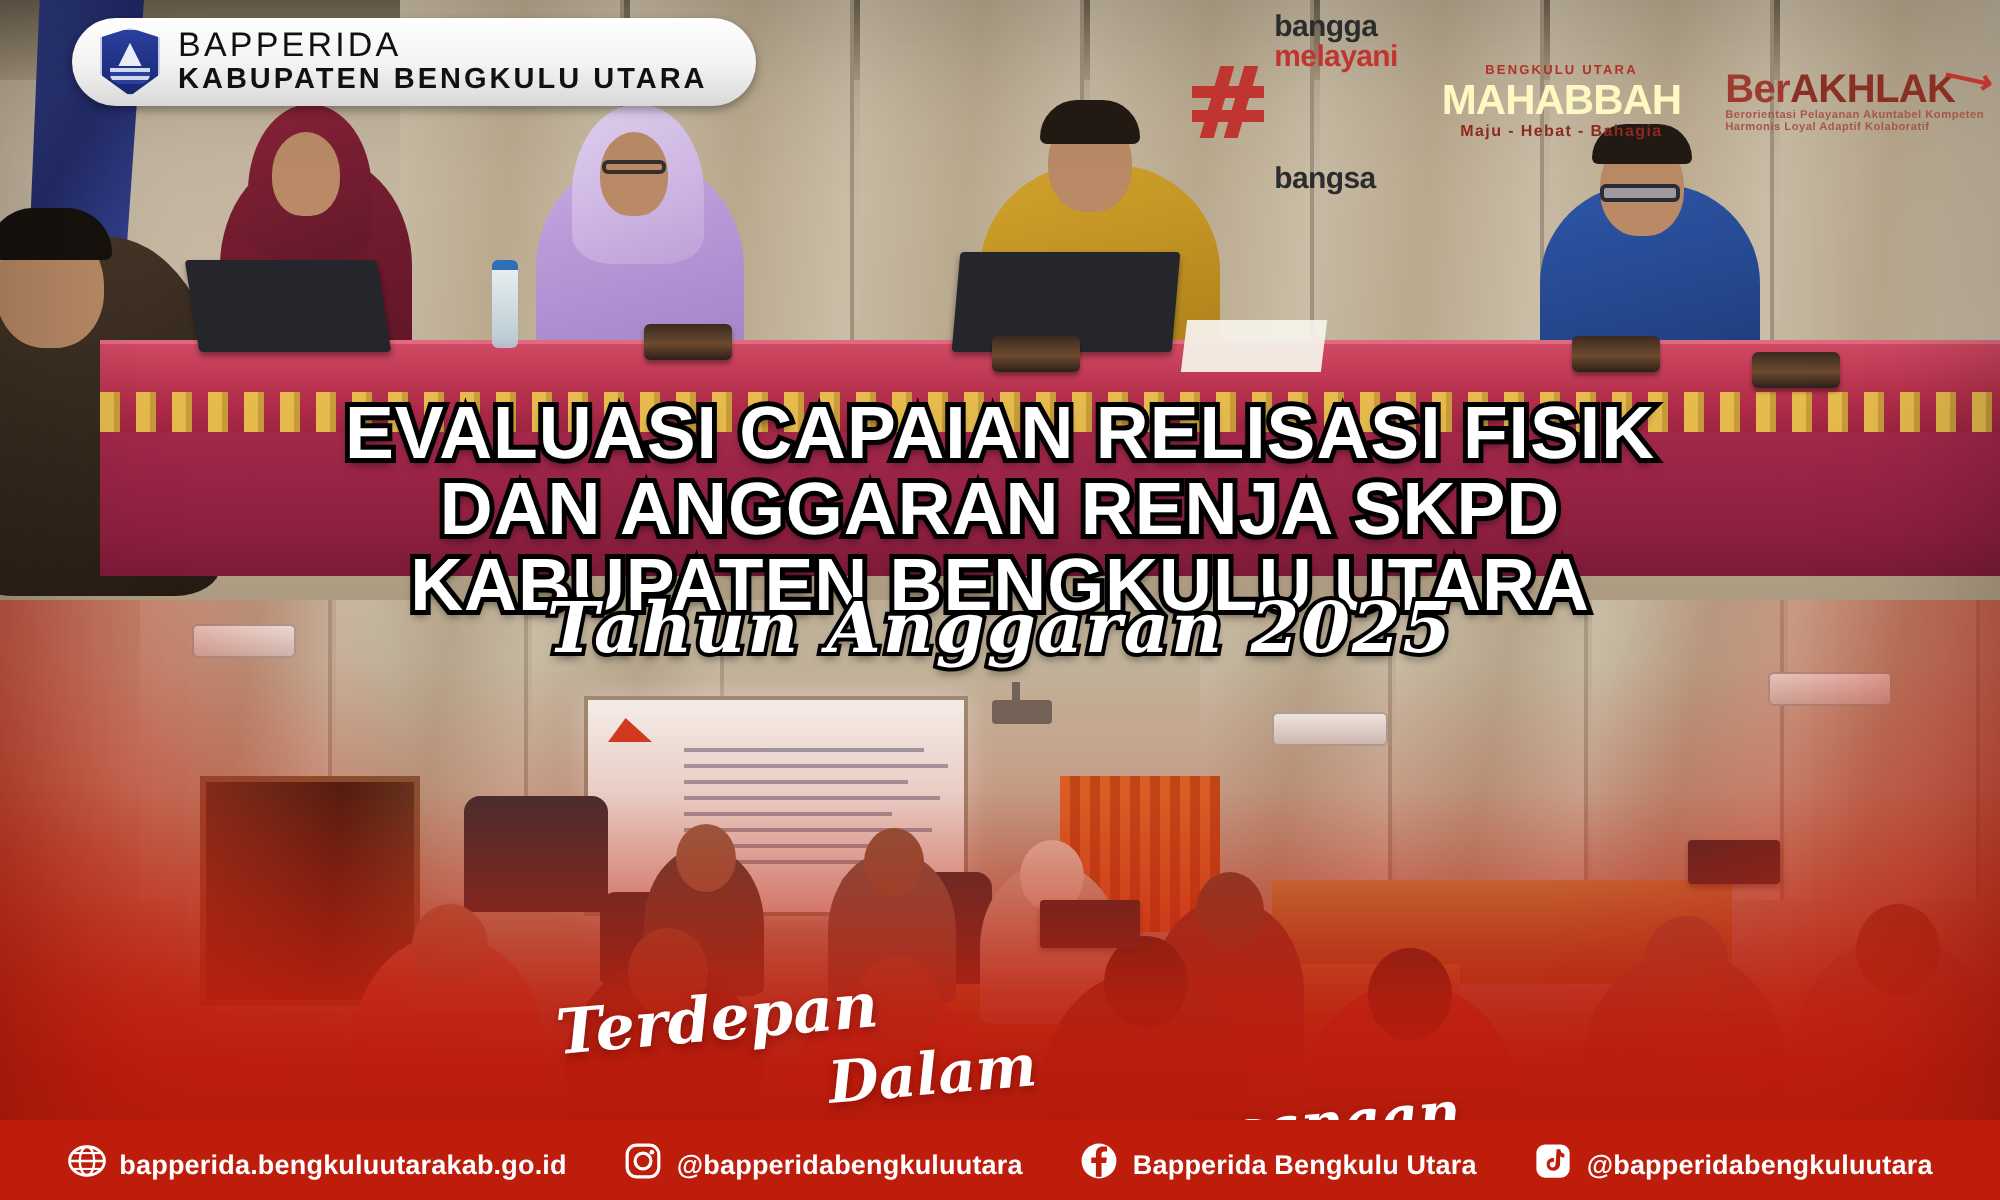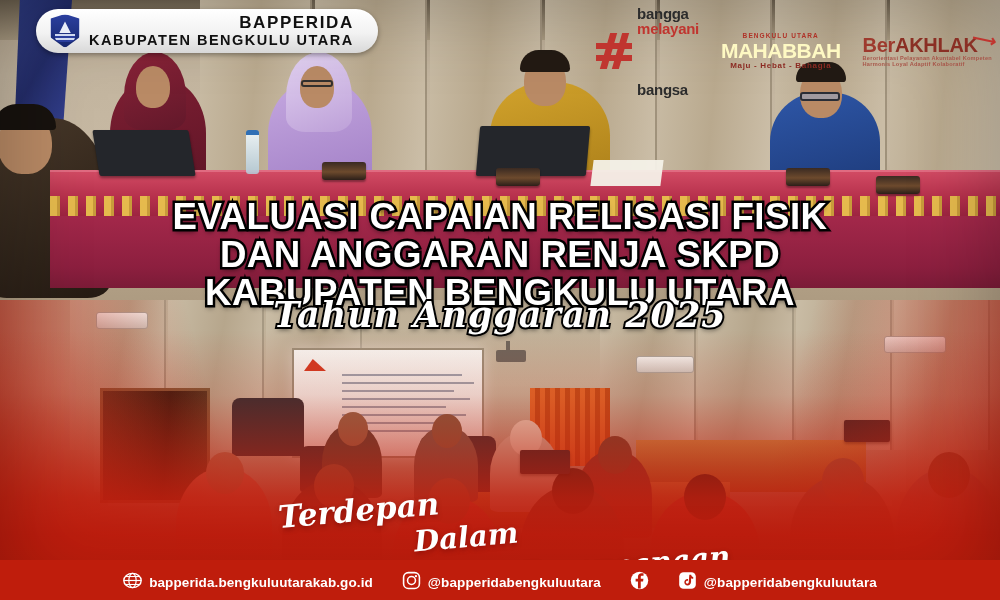--- a/index.html
+++ b/index.html
@@ -102,21 +102,21 @@
   .crest{width:30px;height:34px;position:relative;flex:0 0 auto;
     background:linear-gradient(180deg,#2b3f9e,#17276e);
     clip-path:polygon(50% 0,100% 14%,100% 68%,50% 100%,0 68%,0 14%);
     border:1px solid #c9cfe8;}
   .crest:before{content:"";position:absolute;left:50%;top:20%;width:12px;height:12px;
     transform:translateX(-50%);background:#e9edf8;
     clip-path:polygon(50% 0,100% 100%,0 100%);}
   .crest:after{content:"";position:absolute;left:4px;bottom:5px;right:4px;height:8px;
     background:repeating-linear-gradient(180deg,#cfd8ef 0 2px,#2b3f9e 2px 4px);border-radius:0 0 5px 5px;}
   .hb-text{line-height:1.12;}
-  .hb-text .l1{font-size:17px;font-weight:700;letter-spacing:1.6px;color:#111;text-align:right;}
+  .hb-text .l1{font-size:17px;font-weight:400;letter-spacing:1.6px;color:#111;}
   .hb-text .l2{font-size:14.5px;font-weight:700;letter-spacing:1.5px;color:#111;}
 
   
   .logos{position:absolute;right:8px;top:6px;display:flex;align-items:center;gap:22px;}
   .logo-bmb{display:flex;align-items:center;gap:6px;}
   .hash{width:34px;height:34px;position:relative;}
   .hash i{position:absolute;background:#c0352f;}
   .hash i:nth-child(1){left:8px;top:-1px;width:7px;height:36px;transform:skewX(-16deg);}
   .hash i:nth-child(2){left:20px;top:-1px;width:7px;height:36px;transform:skewX(-16deg);}
   .hash i:nth-child(3){left:-1px;top:9px;width:36px;height:6px;}
@@ -379,20 +379,21 @@
       </svg>
       <span class="lbl">@bapperidabengkuluutara</span>
     </div>
     <span class="gap"></span>
 
     <div class="fitem">
       <svg class="ficon" viewBox="0 0 24 24">
         <circle cx="12" cy="12" r="11" fill="#fff"></circle>
         <path d="M13.6 22V13.2h2.9l.45-3.4h-3.35V7.6c0-1 .28-1.65 1.7-1.65h1.8V2.9c-.31-.04-1.4-.13-2.65-.13-2.62 0-4.4 1.6-4.4 4.53V9.8H7.1v3.4h2.95V22z" fill="#bf1d0c"></path>
       </svg>
+      <span class="lbl">Bapperida Bengkulu Utara</span>
     </div>
     <span class="gap"></span>
 
     <div class="fitem">
       <svg class="ficon" viewBox="0 0 24 24">
         <rect x="1.5" y="1.5" width="21" height="21" rx="5.5" fill="#fff"></rect>
         <path d="M14.3 4.6h2.3c.2 1.6 1.1 2.7 2.6 2.9v2.3c-1 .05-1.9-.25-2.7-.8v4.6c0 3-2.2 4.6-4.4 4.6-2.3 0-4.1-1.8-4.1-4.1 0-2.5 2.1-4.3 4.7-3.9v2.4c-.3-.1-.6-.15-.9-.15-1 0-1.9.8-1.9 1.8 0 1 .8 1.8 1.85 1.8 1.1 0 1.85-.8 1.85-2z" fill="#bf1d0c"></path>
       </svg>
       <span class="lbl">@bapperidabengkuluutara</span>
     </div>

